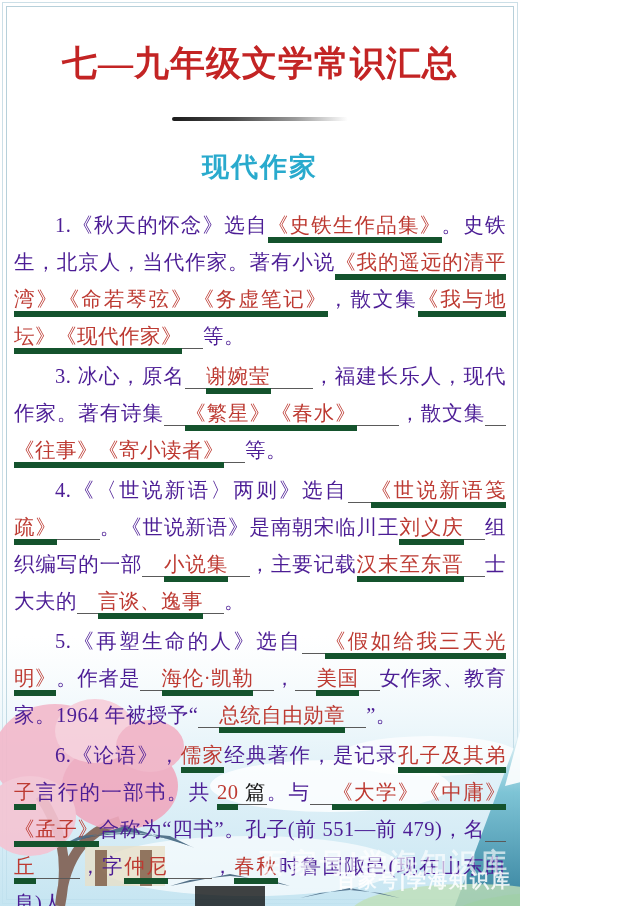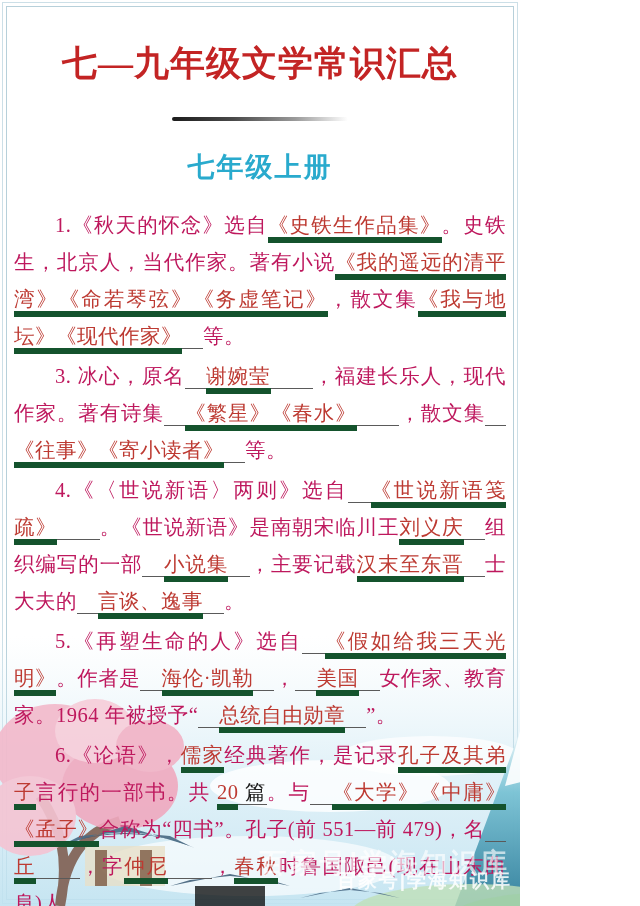--- a/index.html
+++ b/index.html
@@ -52,21 +52,21 @@
   }
   #paragraphs p{
     margin:0 0 3px 0;
     font-size:20.5px;
     line-height:37px;
     color:#1c1c1c;
     text-align:justify;
     text-indent:2em;
     letter-spacing:0.5px;
   }
-  .seg-n{color:#be185d;}
+  .seg-n{color:#4c1d95;}
   .seg-a{color:#bd3a32;border-bottom:6px solid #14532d;padding-bottom:1px;}
   .seg-u{color:#1c1c1c;border-bottom:1px solid #5a5a5a;padding-bottom:1px;white-space:pre;}
 
   .watermark{
     position:absolute;z-index:4;
     color:rgba(255,255,255,0.82);
     font-family:"Liberation Sans","DejaVu Sans",sans-serif;
     font-weight:bold;
     pointer-events:none;
     white-space:nowrap;
@@ -131,21 +131,21 @@
       <rect x="140" y="214" width="12" height="36" fill="#8a6a52"></rect>
       <path d="M170,250 L230,238 L290,250 L270,244 L230,240 L190,244 Z" fill="#47657e"></path>
       <rect x="195" y="250" width="70" height="22" fill="#ead fca" opacity="0.8"></rect>
       <path d="M300,262 L350,252 L400,262 L380,257 L350,254 L320,257 Z" fill="#50708a"></path>
     </g>
   </svg>
 
   <div id="content">
     <h1 class="title">七—九年级文学常识汇总</h1>
     <div class="divider"></div>
-    <h2 class="subtitle">七年级上册</h2>
+    <h2 class="subtitle">现代作家</h2>
     <div id="paragraphs">
         <p><span class="seg-n">1.《秋天的怀念》选自</span><span class="seg-a">《史铁生作品集》</span><span class="seg-n">。史铁生，北京人，当代作家。著有小说</span><span class="seg-a">《我的遥远的清平湾》《命若琴弦》《务虚笔记》</span><span class="seg-n">，散文集</span><span class="seg-a">《我与地坛》《现代作家》</span><span class="seg-u">　</span><span class="seg-n">等。</span></p>
         <p><span class="seg-n">3. 冰心，原名</span><span class="seg-u">　</span><span class="seg-a">谢婉莹</span><span class="seg-u">　　</span><span class="seg-n">，福建长乐人，现代作家。著有诗集</span><span class="seg-u">　</span><span class="seg-a">《繁星》《春水》</span><span class="seg-u">　　</span><span class="seg-n">，散文集</span><span class="seg-u">　</span><span class="seg-a">《往事》《寄小读者》</span><span class="seg-u">　</span><span class="seg-n">等。</span></p>
         <p><span class="seg-n">4.《〈世说新语〉两则》选自</span><span class="seg-u">　</span><span class="seg-a">《世说新语笺疏》</span><span class="seg-u">　　</span><span class="seg-n">。《世说新语》是南朝宋临川王</span><span class="seg-a">刘义庆</span><span class="seg-u">　</span><span class="seg-n">组织编写的一部</span><span class="seg-u">　</span><span class="seg-a">小说集</span><span class="seg-u">　</span><span class="seg-n">，主要记载</span><span class="seg-a">汉末至东晋</span><span class="seg-u">　</span><span class="seg-n">士大夫的</span><span class="seg-u">　</span><span class="seg-a">言谈、逸事</span><span class="seg-u">　</span><span class="seg-n">。</span></p>
         <p><span class="seg-n">5.《再塑生命的人》选自</span><span class="seg-u">　</span><span class="seg-a">《假如给我三天光明》</span><span class="seg-n">。作者是</span><span class="seg-u">　</span><span class="seg-a">海伦·凯勒</span><span class="seg-u">　</span><span class="seg-n">，</span><span class="seg-u">　</span><span class="seg-a">美国</span><span class="seg-u">　</span><span class="seg-n">女作家、教育家。1964 年被授予“</span><span class="seg-u">　</span><span class="seg-a">总统自由勋章</span><span class="seg-u">　</span><span class="seg-n">”。</span></p>
         <p><span class="seg-n">6.《论语》，</span><span class="seg-a">儒家</span><span class="seg-n">经典著作，是记录</span><span class="seg-a">孔子及其弟子</span><span class="seg-n">言行的一部书。共 </span><span class="seg-a">20</span><span class="seg-u"> 篇</span><span class="seg-n">。与</span><span class="seg-u">　</span><span class="seg-a">《大学》《中庸》《孟子》</span><span class="seg-n">合称为“四书”。孔子(前 551—前 479)，名</span><span class="seg-u">　</span><span class="seg-a">丘</span><span class="seg-u">　　</span><span class="seg-n">，字</span><span class="seg-a">仲尼</span><span class="seg-u">　　</span><span class="seg-n">，</span><span class="seg-a">春秋</span><span class="seg-n">时鲁国陬邑(现在山东曲阜)人。</span></p>
       </div>
   </div>
 
   <div id="wm-large" class="watermark">百家号|学海知识库</div>

